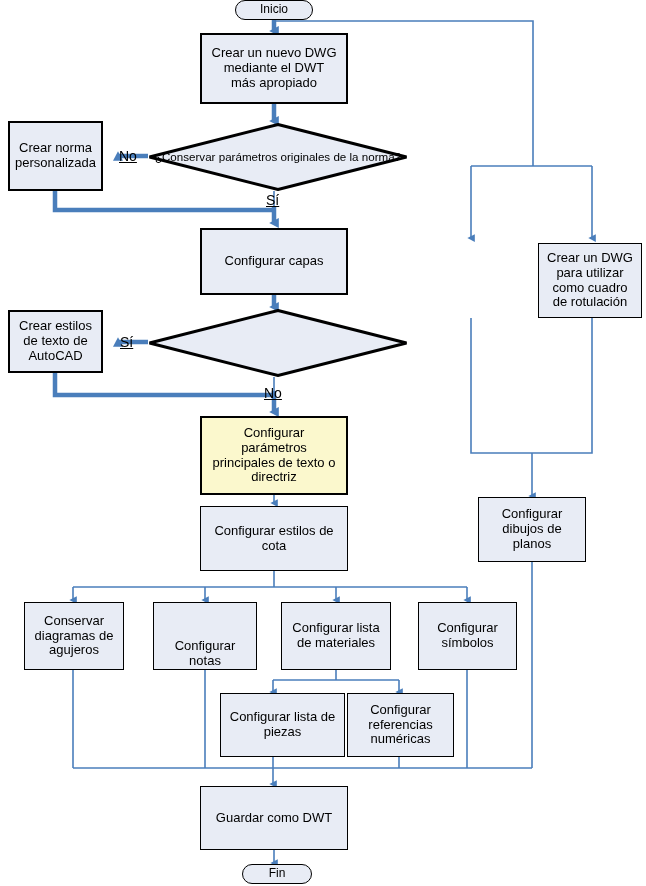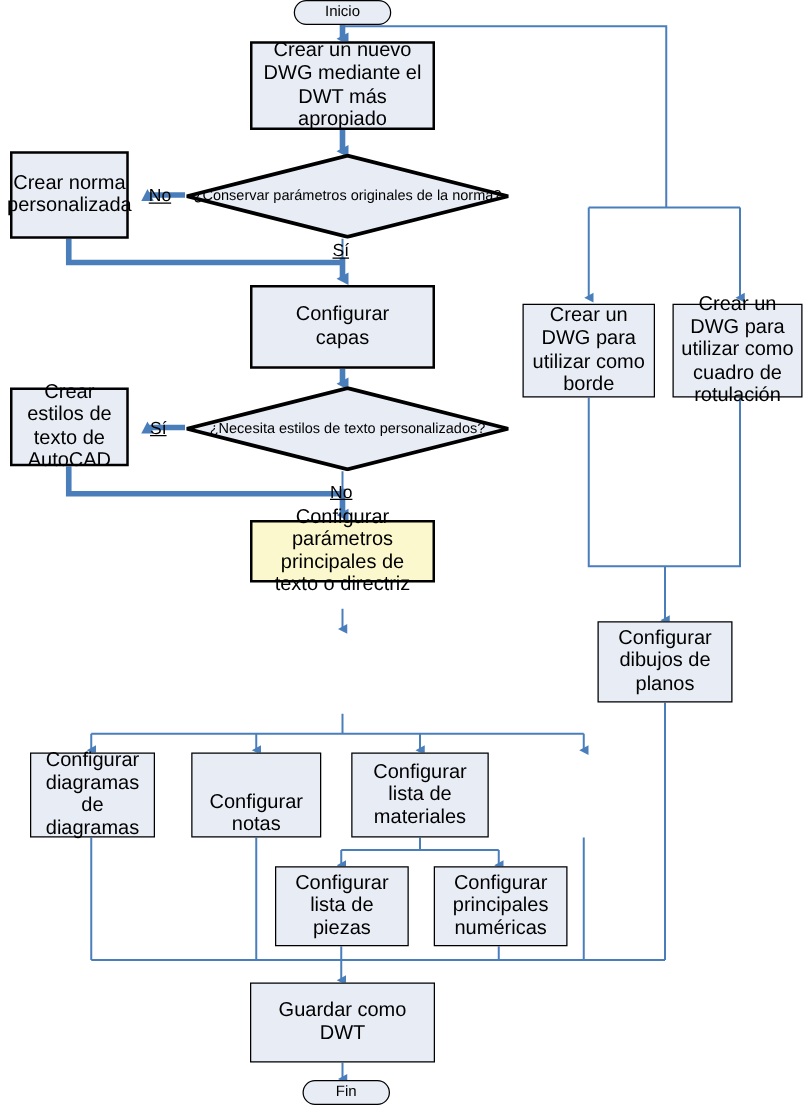--- a/index.html
+++ b/index.html
@@ -32,21 +32,21 @@
     align-items: center;
     justify-content: center;
     text-align: center;
     color: #000000;
     line-height: 1.14;
     z-index: 3;
   }
   .proc {
     background: #e8ecf5;
     border: 1.6px solid #000000;
-    font-size: 16px;
+    font-size: 13px;
   }
   .proc.thick {
     border-width: 2.6px;
   }
   .proc.hl {
     background: #fbf8cd;
     border: 2.6px solid #000000;
   }
   .term {
     background: #e8ecf5;
@@ -183,56 +183,58 @@
   </div>
 
   <div class="node proc thick" style="left:200px; top:228px; width:148px; height:67px; padding:0 12px;">
     <span class="txt">Configurar capas</span>
   </div>
 
   <div class="node decision" style="left:148px; top:309px; width:260px; height:68px;">
     <svg class="dshape" viewBox="0 0 260 68" preserveAspectRatio="none">
       <polygon points="130,1.5 258.5,34 130,66.5 1.5,34" fill="#e8ecf5" stroke="#000000" stroke-width="3"></polygon>
     </svg>
-    <span class="dlabel">¿Necesita estilos de texto personalizados?</span>
   </div>
 
   <div class="node proc thick" style="left:8px; top:310px; width:95px; height:63px; padding:0 4px;">
     <span class="txt">Crear estilos de texto de AutoCAD</span>
   </div>
 
-  <div class="node proc hl" style="left:200px; top:416px; width:148px; height:50px; padding:0 7px;">
+  <div class="node proc hl" style="left:200px; top:416px; width:148px; height:79px; padding:0 7px;">
     <span class="txt">Configurar parámetros principales de texto o directriz</span>
   </div>
 
+  <div class="node proc" style="left:200px; top:506px; width:148px; height:65px; padding:0 8px;">
+    <span class="txt">Configurar estilos de cota</span>
+  </div>
 
   <div class="node proc" style="left:24px; top:602px; width:100px; height:68px; padding:0 5px;">
-    <span class="txt">Configurar diagramas de diagramas</span>
+    <span class="txt">Conservar diagramas de agujeros</span>
   </div>
 
   <div class="node proc" style="left:153px; top:602px; width:104px; height:68px; padding:0 5px;align-items:flex-end;">
     <span class="txt">Configurar notas</span>
   </div>
 
   <div class="node proc" style="left:281px; top:602px; width:110px; height:68px; padding:12px 5px;">
     <span class="txt">Configurar lista de materiales</span>
   </div>
 
-
-  <div class="node proc" style="left:220px; top:693px; width:107px; height:64px; padding:0 5px;justify-content:flex-end;">
+  <div class="node proc" style="left:418px; top:602px; width:99px; height:68px; padding:0 5px;">
+    <span class="txt">Configurar símbolos</span>
+  </div>
+
+  <div class="node proc" style="left:220px; top:693px; width:125px; height:64px; padding:0 5px;justify-content:flex-end;">
     <span class="txt">Configurar lista de piezas</span>
   </div>
 
   <div class="node proc" style="left:347px; top:693px; width:107px; height:64px; padding:0 5px;">
-    <span class="txt">Configurar principales numéricas</span>
-  </div>
-
-  <div class="node proc" style="left:418px; top:243px; width:106px; height:75px; padding:0 5px;">
-    <span class="txt">Crear un DWG para utilizar como borde</span>
-  </div>
+    <span class="txt">Configurar referencias numéricas</span>
+  </div>
+
 
   <div class="node proc" style="left:538px; top:243px; width:104px; height:75px; padding:0 5px;">
     <span class="txt">Crear un DWG para utilizar como cuadro de rotulación</span>
   </div>
 
   <div class="node proc" style="left:478px; top:497px; width:108px; height:65px; padding:0 5px;">
     <span class="txt">Configurar dibujos de planos</span>
   </div>
 
   <div class="node proc" style="left:200px; top:786px; width:148px; height:64px; padding:0 8px;">

